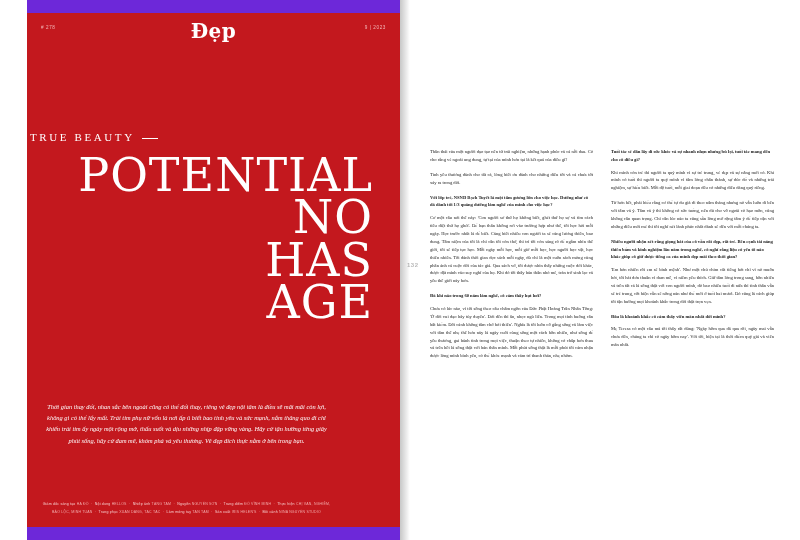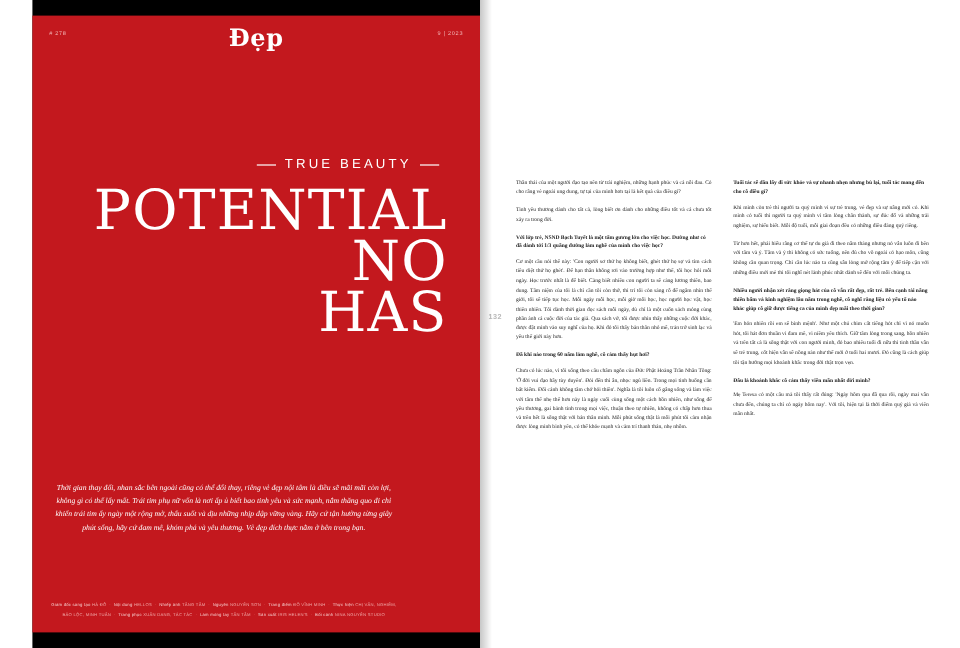--- a/index.html
+++ b/index.html
@@ -18,21 +18,21 @@
     width: 800px;
     height: 540px;
     background: #ffffff;
     display: flex;
   }
   
   .page-left {
     position: relative;
     width: 400px;
     height: 540px;
-    background: #000000;
+    background: #6d28d9;
     overflow: hidden;
   }
   .red-panel {
     position: absolute;
     left: 27px;
     top: 13px;
     width: 373px;
     height: 514px;
     background: #c3181e;
   }
@@ -80,23 +80,23 @@
     font-size: 4.6px;
     letter-spacing: 0.6px;
     font-family: "Liberation Sans", sans-serif;
     color: #f3b9b9;
   }
   .kicker {
     position: absolute;
     left: 0;
     top: 131px;
     width: 373px;
-    text-align: right;
-    color: #ffffff;
-    font-family: Liberation Sans, sans-serif;
+    text-align: left;
+    color: #ffffff;
+    font-family: Liberation Serif, serif;
     font-size: 11px;
     letter-spacing: 2.6px;
   }
   .kicker .dash {
     display: inline-block;
     width: 16px;
     height: 1px;
     background: #ffffff;
     vertical-align: middle;
     margin: 0 7px;
@@ -210,20 +210,21 @@
     </div>
 
     <div class="kicker">
       <span class="dash"></span><span>TRUE BEAUTY</span><span class="dash"></span>
     </div>
 
     <div class="headline">
       <div>POTENTIAL</div>
       <div>NO</div>
       <div>HAS</div>
+      <div>AGE</div>
     </div>
 
     <div class="deck">Thời gian thay đổi, nhan sắc bên ngoài cũng có thể đổi thay, riêng vẻ đẹp nội tâm là điều sẽ mãi mãi còn lợi, không gì có thể lấy mất. Trái tim phụ nữ vốn là nơi ấp ủ biết bao tinh yêu và sức mạnh, nắm thăng quo đi chỉ khiến trái tim ấy ngày một rộng mở, thấu suốt và dịu những nhịp đập vững vàng. Hãy cứ tận hưởng từng giây phút sống, hãy cứ đam mê, khóm phá và yêu thương. Vẻ đẹp đích thực nằm ở bên trong bạn.</div>
 
     <div class="credits"><span class="lbl">Giám đốc sáng tạo</span> <span>HÀ ĐỖ</span> &nbsp;·&nbsp; <span class="lbl">Nội dung</span> <span>HELLOS</span> &nbsp;·&nbsp; <span class="lbl">Nhiếp ảnh</span> <span>TĂNG TÂM</span> &nbsp;·&nbsp; <span class="lbl">Nguyên</span> <span>NGUYỄN SƠN</span> &nbsp;·&nbsp; <span class="lbl">Trang điểm</span> <span>ĐỖ VĨNH MINH</span> &nbsp;·&nbsp; <span class="lbl">Thực hiện</span> <span>CHỊ VÂN, NGHIÊM, BẢO LỘC, MINH TUẤN</span> &nbsp;·&nbsp; <span class="lbl">Trang phục</span> <span>XUÂN DANG, TÁC TÁC</span> &nbsp;·&nbsp; <span class="lbl">Làm móng tay</span> <span>TÂN TÂM</span> &nbsp;·&nbsp; <span class="lbl">Sản xuất</span> <span>IRIS HELEN'S</span> &nbsp;·&nbsp; <span class="lbl">Bối cảnh</span> <span>NINA NGUYỄN STUDIO</span></div>
   </div>
 
   <div class="page-right">
     <div class="page-number">132</div>
     <div class="columns">

